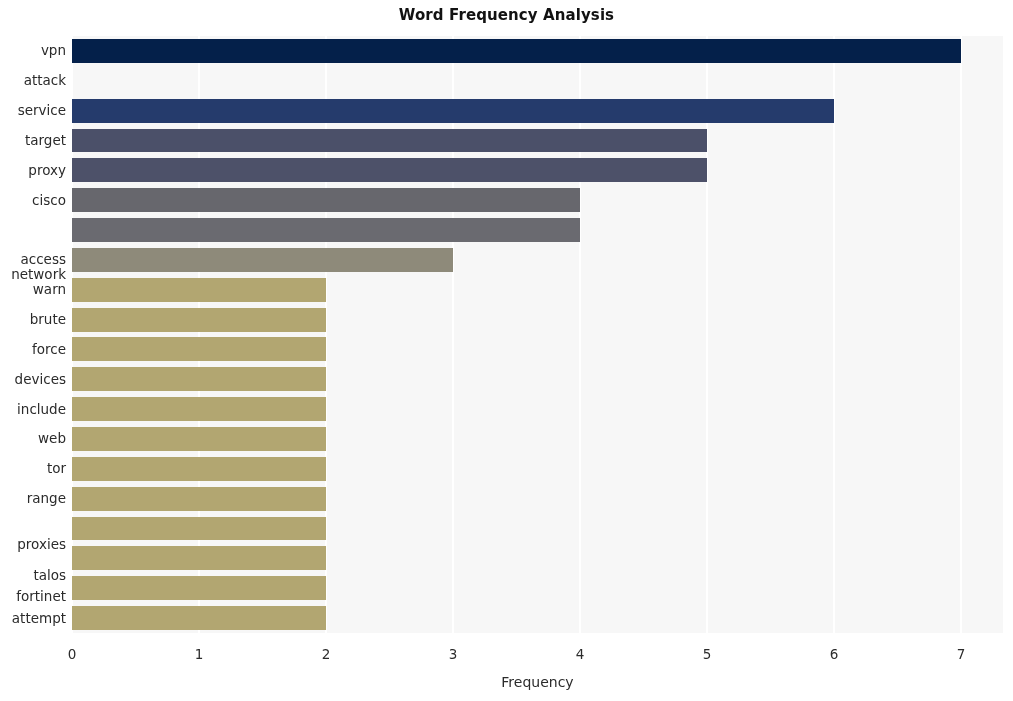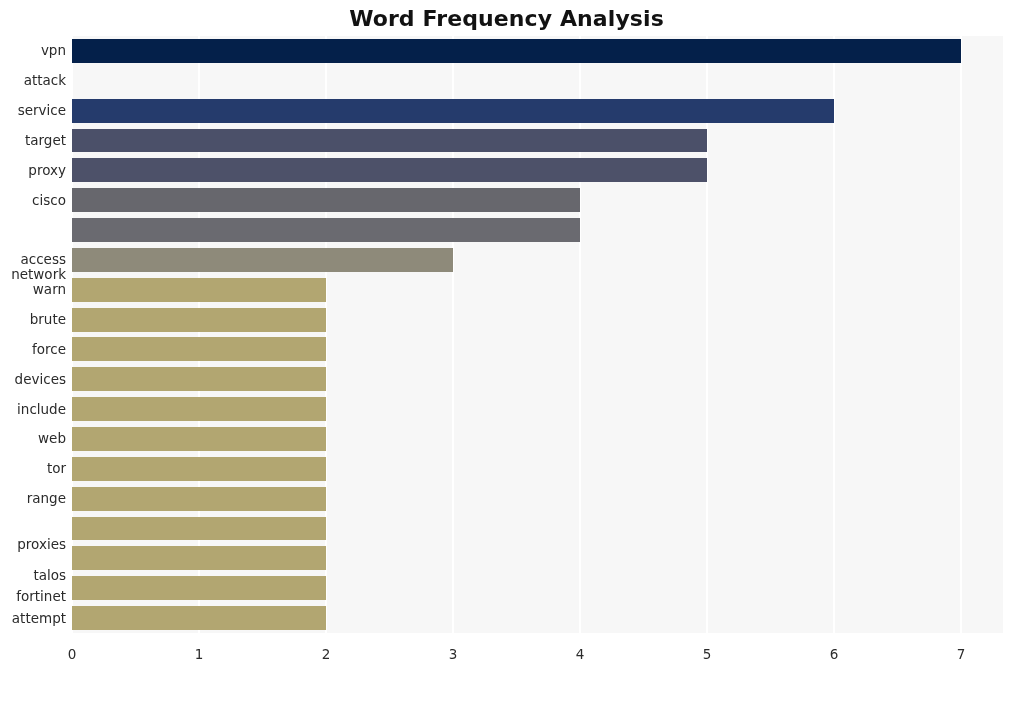--- a/index.html
+++ b/index.html
@@ -21,21 +21,21 @@
     background: #ffffff;
   }
 
   
   #chart-title {
     position: absolute;
     left: 0;
     top: 6px;
     width: 1013px;
     text-align: center;
-    font-size: 22px;
+    font-size: 15px;
     font-weight: bold;
     color: #121212;
     letter-spacing: 0.1px;
   }
 
   
   #plot-area {
     position: absolute;
     left: 72px;
     top: 36px;
@@ -222,14 +222,15 @@
       <div class="x-label" style="left: 72px;">0</div>
       <div class="x-label" style="left: 199.012px;">1</div>
       <div class="x-label" style="left: 326.025px;">2</div>
       <div class="x-label" style="left: 453.037px;">3</div>
       <div class="x-label" style="left: 580.049px;">4</div>
       <div class="x-label" style="left: 707.061px;">5</div>
       <div class="x-label" style="left: 834.074px;">6</div>
       <div class="x-label" style="left: 961.086px;">7</div>
     </div>
 
+  <div id="x-axis-title">Frequency</div>
 
 </div>
 
 </body></html>

